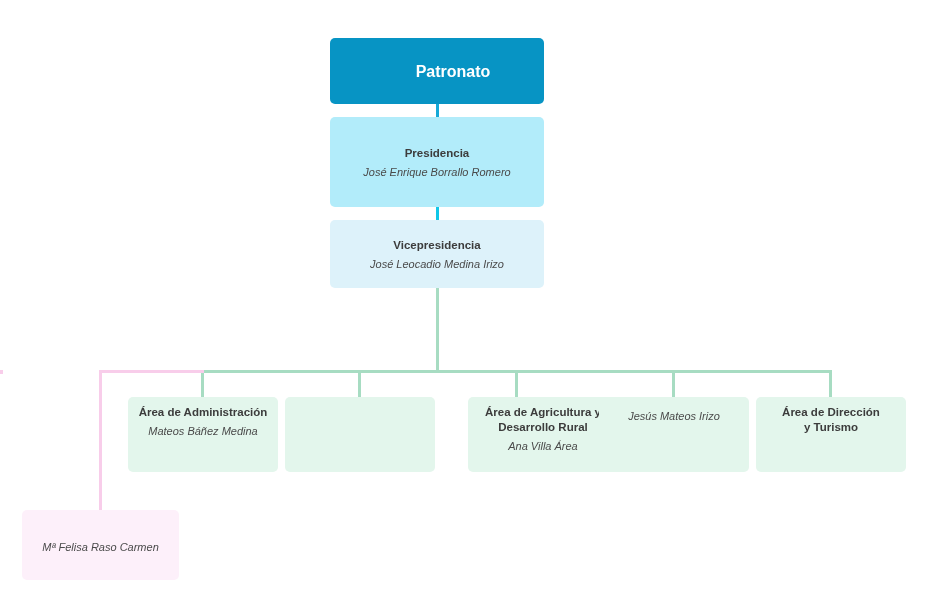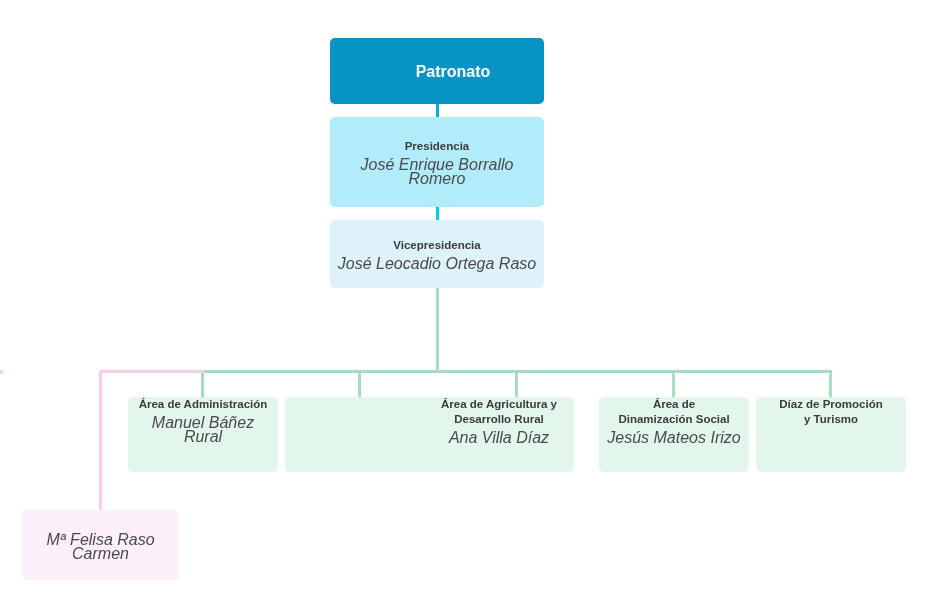--- a/index.html
+++ b/index.html
@@ -25,35 +25,35 @@
   .node{
     position:absolute;box-sizing:border-box;border-radius:5px;
     display:flex;flex-direction:column;align-items:center;
     text-align:center;
   }
   .node .title{
     font-weight:bold;font-size:11.5px;line-height:15px;
     color:var(--title-color);white-space:pre-line;
   }
   .node .name{
-    font-style:italic;font-size:16px;line-height:14px;
+    font-style:italic;font-size:11px;line-height:14px;
     color:var(--name-color);white-space:pre-line;margin-top:4px;
   }
   .center-v{justify-content:center;}
-  .top-v{justify-content:flex-start;}
+  .top-v{justify-content:flex-start;padding-top:8px;}
   .patronato{
     background:var(--patronato-fill);
     left:330px;top:38px;width:214px;height:66px;
     justify-content:center;
   }
   .patronato .title{color:var(--patronato-text);font-size:16px;margin-left:32px;}
   .presidencia{background:var(--presidencia-fill);left:330px;top:117px;width:214px;height:90px;}
   .vicepresidencia{background:var(--vicepresidencia-fill);left:330px;top:220px;width:214px;height:68px;}
   .area{background:var(--area-fill);top:397px;width:150px;height:75px;padding-left:3px;padding-right:3px;}
-  .area-0{left:128px;} .area-1{left:285px;} .area-2{left:424px;} .area-3{left:599px;} .area-4{left:756px;}
+  .area-0{left:128px;} .area-1{left:285px;} .area-2{left:468px;} .area-3{left:599px;} .area-4{left:756px;}
   .secretaria{background:var(--secretaria-fill);left:22px;top:510px;width:157px;height:70px;}
   .conn{position:absolute;}
   .c-v1{left:436px;top:104px;width:3px;height:13px;background:var(--cyan-connector-1);}
   .c-v2{left:436px;top:207px;width:3px;height:13px;background:var(--cyan-connector-2);}
   .c-v3{left:436px;top:288px;width:3px;height:84px;background:var(--green-connector);}
   .c-h-green{left:201px;top:370px;width:630px;height:3px;background:var(--green-connector);}
   .c-drop{top:370px;width:3px;height:27px;background:var(--green-connector);}
   .c-d0{left:201px;} .c-d1{left:358px;} .c-d2{left:515px;} .c-d3{left:672px;} .c-d4{left:829px;}
   .c-h-pink{left:99px;top:370px;width:105px;height:3px;background:var(--pink-connector);}
   .c-v-pink{left:99px;top:370px;width:3px;height:140px;background:var(--pink-connector);}
@@ -81,41 +81,39 @@
     <span class="title">Patronato</span>
   </div>
 
   <div class="node presidencia center-v">
     <span class="title">Presidencia</span>
     <span class="name">José Enrique Borrallo Romero</span>
   </div>
 
   <div class="node vicepresidencia center-v">
     <span class="title">Vicepresidencia</span>
-    <span class="name">José Leocadio Ortega Raso</span>
+    <span class="name">José Leocadio Medina Irizo</span>
   </div>
 
   <div class="node area top-v area-0">
     <span class="title">Área de Administración</span>
-    <span class="name">Manuel Báñez Rural</span>
+    <span class="name">Mateos Báñez Medina</span>
   </div>
   <div class="node area top-v area-1">
   </div>
   <div class="node area top-v area-2">
     <span class="title">Área de Agricultura y
 Desarrollo Rural</span>
-    <span class="name">Ana Villa Díaz</span>
+    <span class="name">Ana Villa Área</span>
   </div>
   <div class="node area top-v area-3">
-    <span class="title">Área de
-Dinamización Social</span>
     <span class="name">Jesús Mateos Irizo</span>
   </div>
   <div class="node area top-v area-4">
-    <span class="title">Díaz de Promoción
+    <span class="title">Área de Dirección
 y Turismo</span>
   </div>
 
   <div class="node secretaria center-v">
     <span class="name">Mª Felisa Raso Carmen</span>
   </div>
 
 </div>
 
 </body></html>

